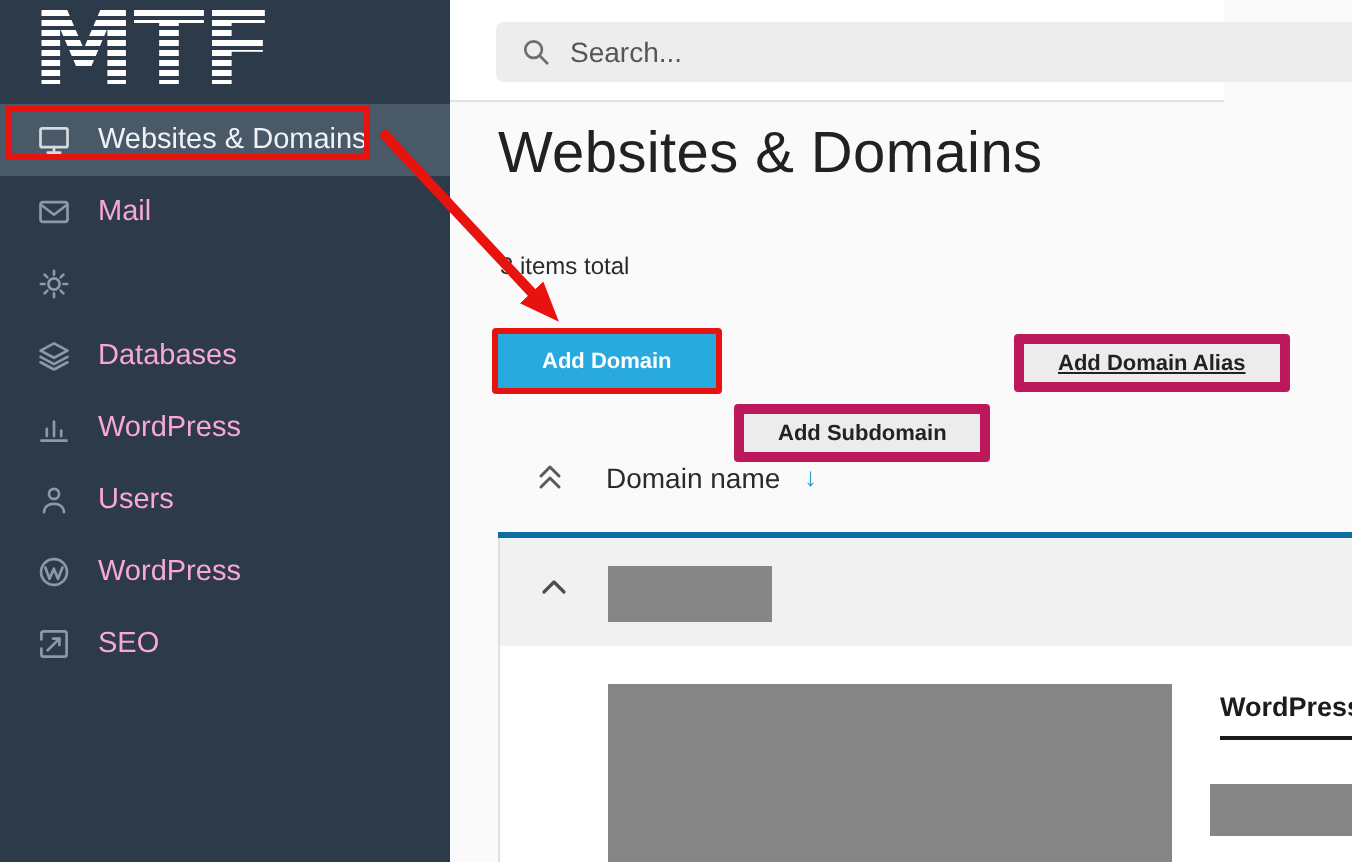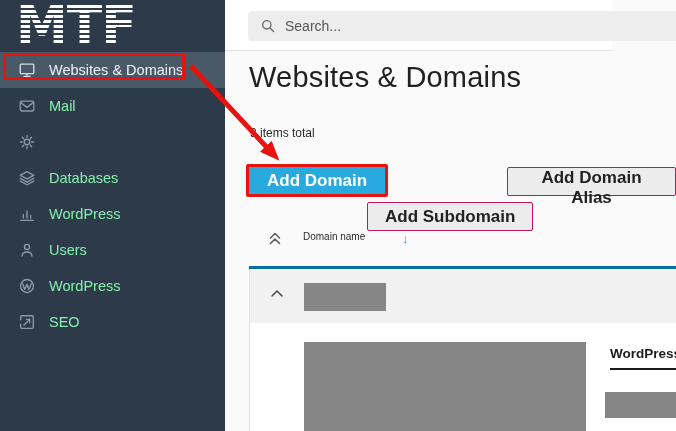--- a/index.html
+++ b/index.html
@@ -8,50 +8,50 @@
   .screen { position:relative; width:676px; height:431px; overflow:hidden; background:#fafafa; }
 
   
   .sidebar { position:absolute; left:0; top:0; width:225px; height:431px; background:#2d3a49; z-index:1; }
   .logo { position:absolute; left:16px; top:0px; width:140px; height:50px; cursor:pointer; }
   .logo-text { font-family:"DejaVu Sans", sans-serif; font-weight:bold; font-size:52px; line-height:50px; letter-spacing:-1px; color:#ffffff; }
   .logo-stripes { position:absolute; left:-2px; top:0; right:0; bottom:0;
     background:repeating-linear-gradient(to bottom, rgba(45,58,73,0) 0 3px, #2d3a49 3px 5px); }
   .menu { position:absolute; left:0; top:52px; width:225px; }
   .menu-item { display:flex; align-items:center; gap:13px; height:36px; padding-left:18px;
-    color:#86efac; font-size:14.5px; cursor:pointer; }
+    color:#f9a8d4; font-size:14.5px; cursor:pointer; }
   .menu-item svg { width:18px; height:18px; stroke:#8d99a6; fill:none; stroke-width:1.5; stroke-linecap:round; stroke-linejoin:round; flex:0 0 auto; }
   .menu-item.active { background:#4a5968; color:#f0f3f6; }
   .menu-item.active svg { stroke:#d4dbe1; }
 
   
   .topbar { position:absolute; left:225px; top:0; width:387px; height:51px; background:#ffffff; border-bottom:1px solid #e2e2e2; }
   .search { position:absolute; left:23px; top:11px; width:440px; height:30px; background:#ededed; border-radius:4px;
     display:flex; align-items:center; padding-left:12px; gap:9px; }
   .search svg { width:16px; height:16px; stroke:#6e6e6e; fill:none; stroke-width:1.7; stroke-linecap:round; flex:0 0 auto; }
   .search input { border:none; outline:none; background:transparent; font-family:"Liberation Sans", sans-serif;
     font-size:14px; color:#333; width:300px; }
   .search input::placeholder { color:#555; opacity:1; }
 
   
   .content { position:absolute; left:225px; top:51px; width:451px; height:380px; background:#fafafa; }
   .page-title { position:absolute; left:249px; top:61px; font-size:29px; font-weight:400; color:#212121; letter-spacing:0.2px; }
   .items-total { position:absolute; left:250px; top:126px; font-size:12px; color:#2b2b2b; }
 
-  .btn { font-family:"Liberation Sans", sans-serif; font-size:17px; font-weight:bold; color:#222;
-    background:#ececec; border:1px solid #be185d; border-radius:2px; height:29px; padding:0 17px; cursor:pointer; }
+  .btn { font-family:"Liberation Sans", sans-serif; font-size:11px; font-weight:bold; color:#222;
+    background:#ececec; border:5px solid #be185d; border-radius:2px; height:29px; padding:0 17px; cursor:pointer; }
   .btn.primary { background:#28aade; border-color:#28aade; color:#ffffff; }
   .annotation-wrap { position:absolute; left:246px; top:164px; border:3px solid #e8120f; border-radius:2px; line-height:0; }
   .annotation-wrap .btn { height:27px; border-radius:0; }
   .btn-subdomain { position:absolute; left:367px; top:167px;margin-top:35px; }
-  .btn-alias { position:absolute; left:507px; top:167px; }
+  .btn-alias { position:absolute; left:507px; top:167px;text-decoration:underline; }
 
   .collapse-all { position:absolute; left:268px; top:231px; cursor:pointer; line-height:0; }
   .collapse-all svg { width:14px; height:15px; stroke:#5a5a5a; fill:none; stroke-width:1.5; stroke-linecap:round; stroke-linejoin:round; }
-  .table-header-label { position:absolute; left:303px; top:231px; font-size:10px; color:#2b2b2b; cursor:pointer; }
+  .table-header-label { position:absolute; left:303px; top:231px; font-size:14px; color:#2b2b2b; cursor:pointer; }
   .sort-arrow { position:absolute; left:402px; top:231px; font-size:13px; color:#2a9ad3; cursor:pointer; }
 
   .blue-rule { position:absolute; left:249px; top:266px; width:427px; height:3px; background:#0b6fa1; }
   .domain-row { position:absolute; left:249px; top:269px; width:427px; height:54px; background:#f1f1f1; border-left:1px solid #e0e0e0; cursor:pointer; }
   .row-chevron { position:absolute; left:20px; top:20px; line-height:0; cursor:pointer; }
   .row-chevron svg { width:14px; height:9px; stroke:#4d4d4d; fill:none; stroke-width:1.6; stroke-linecap:round; stroke-linejoin:round; }
 
   .row-expanded { position:absolute; left:249px; top:323px; width:427px; height:108px; background:#ffffff; border-left:1px solid #e0e0e0; }
 
   .redacted { background:#868686; }

